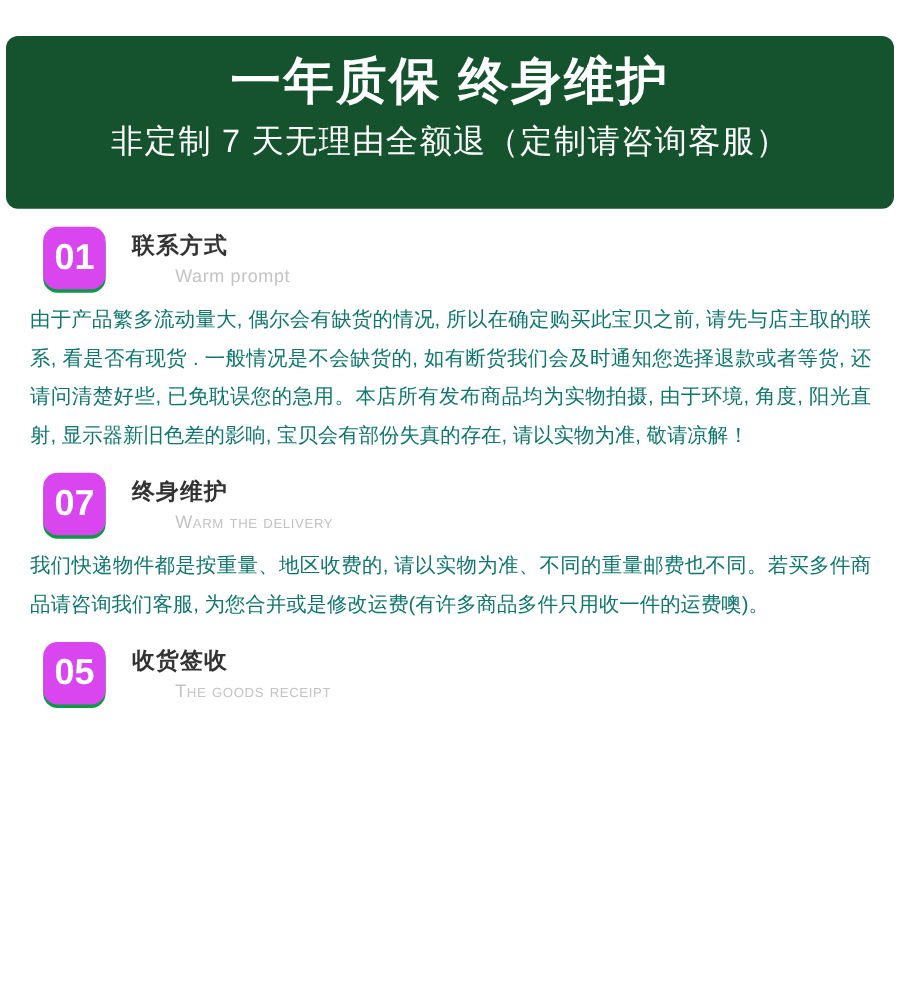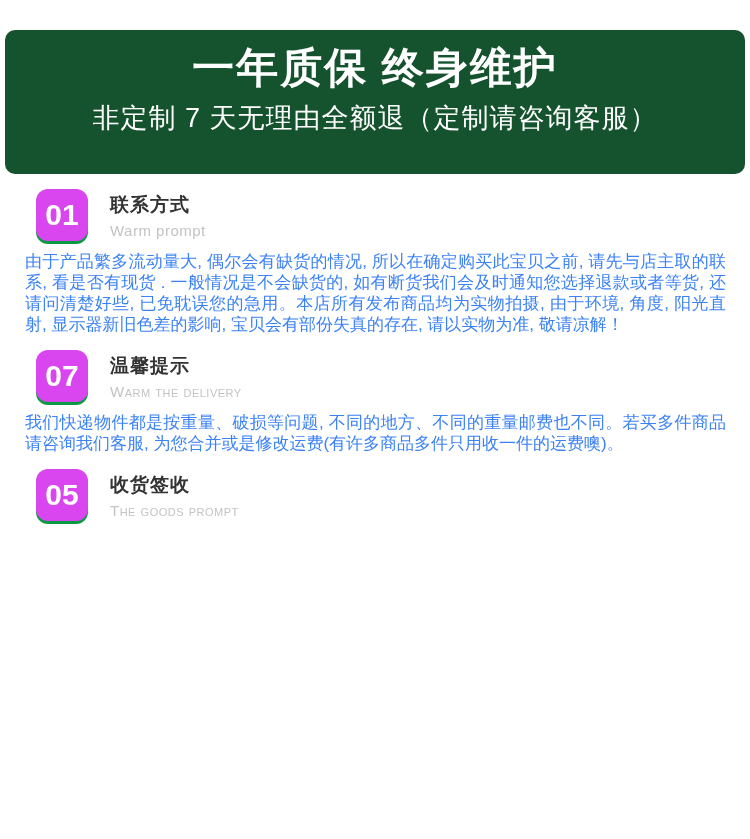--- a/index.html
+++ b/index.html
@@ -62,27 +62,28 @@
     font-size: 19px;
     font-weight: bold;
     color: #333333;
     letter-spacing: 1px;
   }
   .section-subtitle {
     margin-top: 4px;
     font-size: 15px;
     color: #c3c3c3;
     letter-spacing: 0.5px;
+    margin-left: 36px;
   }
   .section-subtitle.smallcaps { font-variant: small-caps; }
   .section-body {
     margin: 10px 24px 0 25px;
     font-size: 17px;
-    line-height: 21px;
-    color: #3b82f6;
+    line-height: 32px;
+    color: #0f766e;
     text-align: justify;
   }
 </style>
 </head>
 <body>
 
 <div class="page">
 
   <div class="banner">
     <div class="banner-title">一年质保 终身维护</div>
@@ -98,30 +99,30 @@
       </div>
     </div>
     <div class="section-body">由于产品繁多流动量大, 偶尔会有缺货的情况, 所以在确定购买此宝贝之前, 请先与店主取的联系, 看是否有现货 . 一般情况是不会缺货的, 如有断货我们会及时通知您选择退款或者等货, 还请问清楚好些, 已免耽误您的急用。本店所有发布商品均为实物拍摄, 由于环境, 角度, 阳光直射, 显示器新旧色差的影响, 宝贝会有部份失真的存在, 请以实物为准, 敬请凉解！</div>
   </div>
 
 
   <div class="section">
     <div class="section-header">
       <div class="num-badge">07</div>
       <div class="header-text">
-        <div class="section-title">温馨提示</div>
+        <div class="section-title">终身维护</div>
         <div class="section-subtitle smallcaps">Warm the delivery</div>
       </div>
     </div>
-    <div class="section-body">我们快递物件都是按重量、破损等问题, 不同的地方、不同的重量邮费也不同。若买多件商品请咨询我们客服, 为您合并或是修改运费(有许多商品多件只用收一件的运费噢)。</div>
+    <div class="section-body">我们快递物件都是按重量、地区收费的, 请以实物为准、不同的重量邮费也不同。若买多件商品请咨询我们客服, 为您合并或是修改运费(有许多商品多件只用收一件的运费噢)。</div>
   </div>
 
   <div class="section">
     <div class="section-header">
       <div class="num-badge">05</div>
       <div class="header-text">
         <div class="section-title">收货签收</div>
-        <div class="section-subtitle smallcaps">The goods prompt</div>
+        <div class="section-subtitle smallcaps">The goods receipt</div>
       </div>
     </div>
   </div>
 
 </div>
 
 </body></html>

